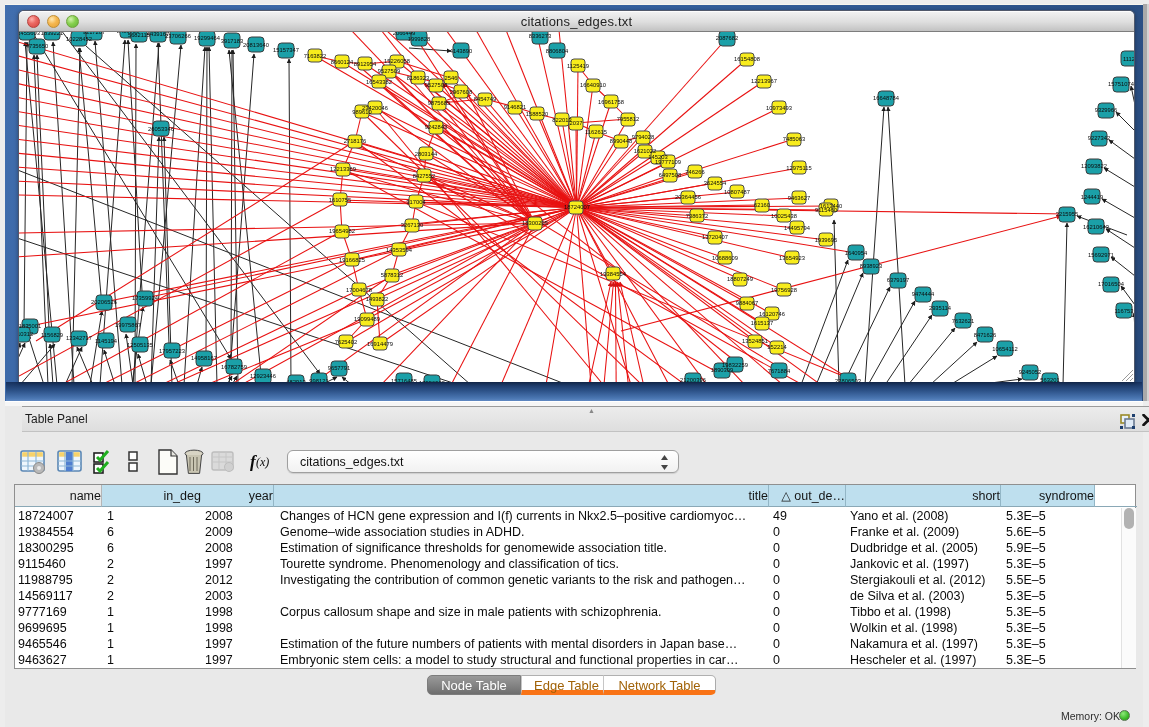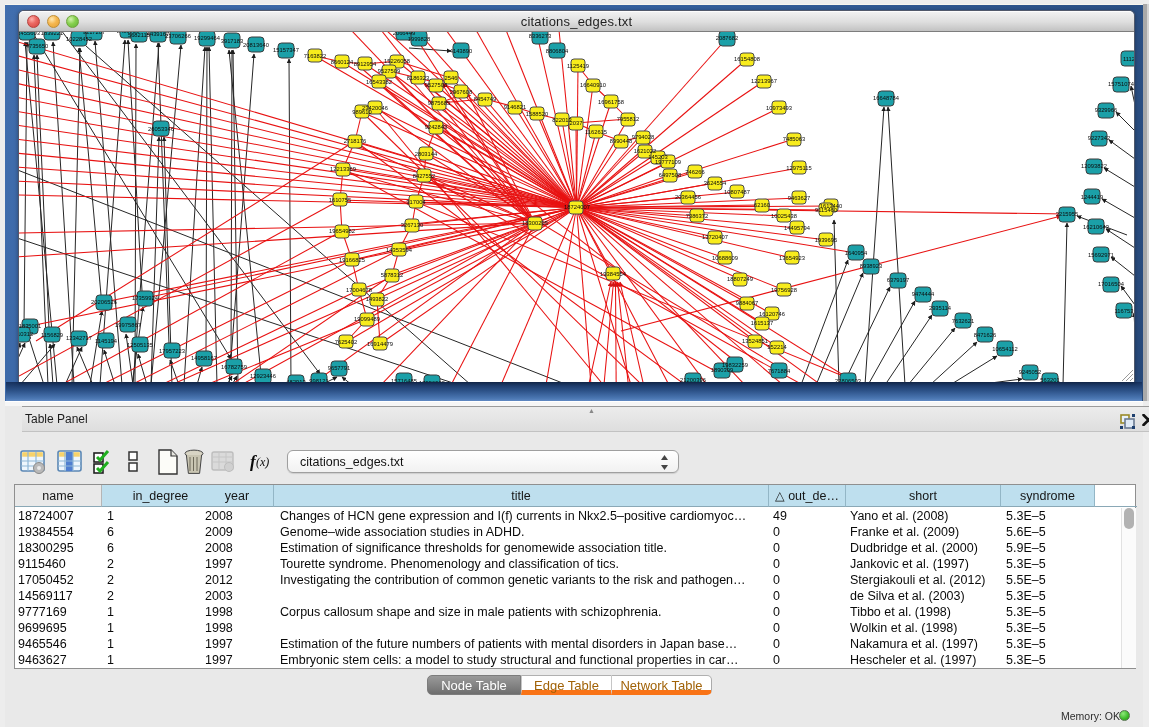--- a/index.html
+++ b/index.html
@@ -12,21 +12,21 @@
 .tl{top:3.5px;width:13px;height:13px;border-radius:50%}
 #graph{left:0;top:21px;width:1115px;height:350px;background:#fff;overflow:hidden}
 #tpanel{left:5px;top:401px;width:1138px;height:326px;background:#e9e9e9;border-top:1px solid #fff}
 #lightstrip{left:0;top:0;width:1138px;height:4px;background:#f6f6f6}
 #tpbar{left:17px;top:4px;width:1138px;height:26px;background:linear-gradient(#ececec,#dedede);border-top:1px solid #9b9b9b;border-bottom:1px solid #c2c2c2}
 #tptitle{left:3px;top:5px;font-size:12px;color:#1c1c1c}
 #grip{left:566px;top:0px;width:9px;height:5px;color:#888;font-size:7px}
 #dropdown{left:282px;top:48px;width:392px;height:23px;background:linear-gradient(#ffffff,#f1f1f1);border:1px solid #9f9f9f;border-radius:6px;box-shadow:0 1px 1px rgba(0,0,0,.12)}
 #dropdown span{position:absolute;left:12px;top:4px;font-size:12.5px;color:#111}
 #table{left:9px;top:82px;width:1122px;height:185px;background:#fff;border:1px solid #8f8f8f}
-.hcell{position:absolute;top:0;height:22px;background:#bedfee;border-right:1px solid #93b6c6;border-bottom:1px solid #8aa8b6;font-size:12.5px;color:#151515;text-align:center;line-height:22px}
+.hcell{position:absolute;top:0;height:22px;background:#bedfee;border-right:1px solid #93b6c6;border-bottom:1px solid #8aa8b6;font-size:12.5px;color:#151515;text-align:right;line-height:22px}
 .row{position:absolute;left:0;width:1100px;height:16px;font-size:12.5px;color:#0a0a0a;white-space:nowrap}
 .row span{position:absolute;top:0;line-height:15px}
 #vscroll{left:1106px;top:23px;width:15px;height:160px;background:#fbfbfb;border-left:1px solid #e2e2e2}
 #vthumb{left:2px;top:0px;width:10px;height:21px;border-radius:5px;background:#b2b2b2}
 #tabs{left:422px;top:273px;height:20px;font-size:13px}
 .seg{position:absolute;top:0;height:20px;line-height:19px;text-align:center;color:#a16207;background:#fff;border-top:1px solid #b0b0b0;border-bottom:5px solid #f97316}
 #memline{left:1056px;top:308px;font-size:10.5px;color:#2e2e2e}
 #memdot{left:1114px;top:308px;width:11px;height:11px;border-radius:50%;background:radial-gradient(circle at 35% 30%,#8ee87a,#3cba28 60%,#2a9310);border:1px solid #57754f}
 </style></head><body>
 <div id="stage">
@@ -704,34 +704,34 @@
         <span style="left:759px">0</span>
         <span style="left:836px">Franke et al. (2009)</span>
         <span style="left:992px">5.6E–5</span>
       </div>
       <div class="row" style="top:139px;left:9px">
         <span style="left:4px">18300295</span>
         <span style="left:93px">6</span>
         <span style="left:191px">2008</span>
         <span style="left:266px">Estimation of significance thresholds for genomewide association title.</span>
         <span style="left:759px">0</span>
-        <span style="left:836px">Dudbridge et al. (2000)</span>
+        <span style="left:836px">Dudbridge et al. (2005)</span>
         <span style="left:992px">5.9E–5</span>
       </div>
       <div class="row" style="top:155px;left:9px">
         <span style="left:4px">9115460</span>
         <span style="left:93px">2</span>
         <span style="left:191px">1997</span>
         <span style="left:266px">Tourette syndrome. Phenomenology and classification of tics.</span>
         <span style="left:759px">0</span>
         <span style="left:836px">Jankovic et al. (1997)</span>
         <span style="left:992px">5.3E–5</span>
       </div>
       <div class="row" style="top:171px;left:9px">
-        <span style="left:4px">17050452</span>
+        <span style="left:4px">11988795</span>
         <span style="left:93px">2</span>
         <span style="left:191px">2012</span>
         <span style="left:266px">Investigating the contribution of common genetic variants to the risk and pathogen…</span>
         <span style="left:759px">0</span>
         <span style="left:836px">Stergiakouli et al. (2012)</span>
         <span style="left:992px">5.5E–5</span>
       </div>
       <div class="row" style="top:187px;left:9px">
         <span style="left:4px">14569117</span>
         <span style="left:93px">2</span>
@@ -771,17 +771,17 @@
         <span style="left:93px">1</span>
         <span style="left:191px">1997</span>
         <span style="left:266px">Embryonic stem cells: a model to study structural and functional properties in car…</span>
         <span style="left:759px">0</span>
         <span style="left:836px">Hescheler et al. (1997)</span>
         <span style="left:992px">5.3E–5</span>
       </div>
   <div id="tabs" class="abs">
     <div class="seg" style="left:0;width:94px;background:linear-gradient(#9a9a9a,#6e6e6e);color:#fff;border:1px solid #7c7c7c;border-radius:5px 0 0 5px">Node Table</div>
     <div class="seg" style="left:94px;width:90px;border-left:1px solid #c6c6c6">Edge Table</div>
-    <div class="seg" style="left:184px;width:101px;border-left:1px solid #c6c6c6;border-right:1px solid #ababab;border-radius:0 5px 5px 0">Network Table</div>
+    <div class="seg" style="left:176px;width:113px;border-left:1px solid #c6c6c6;border-right:1px solid #ababab;border-radius:0 5px 5px 0">Network Table</div>
   </div>
   <div id="memline" class="abs">Memory: OK</div>
   <div id="memdot" class="abs"></div>
  </div>
 </div>
 </body></html>

